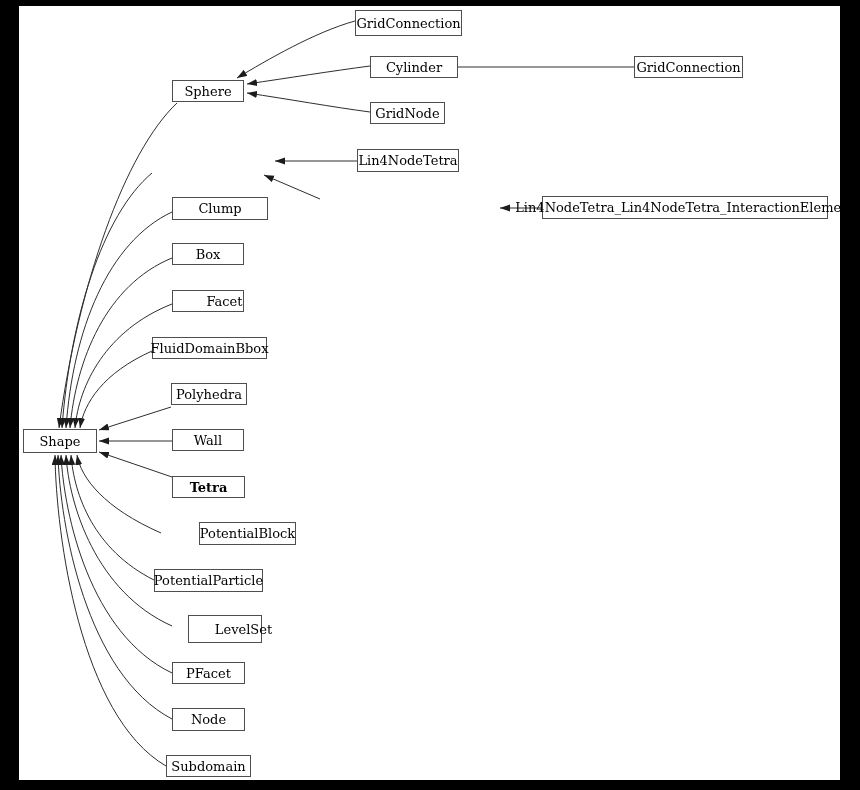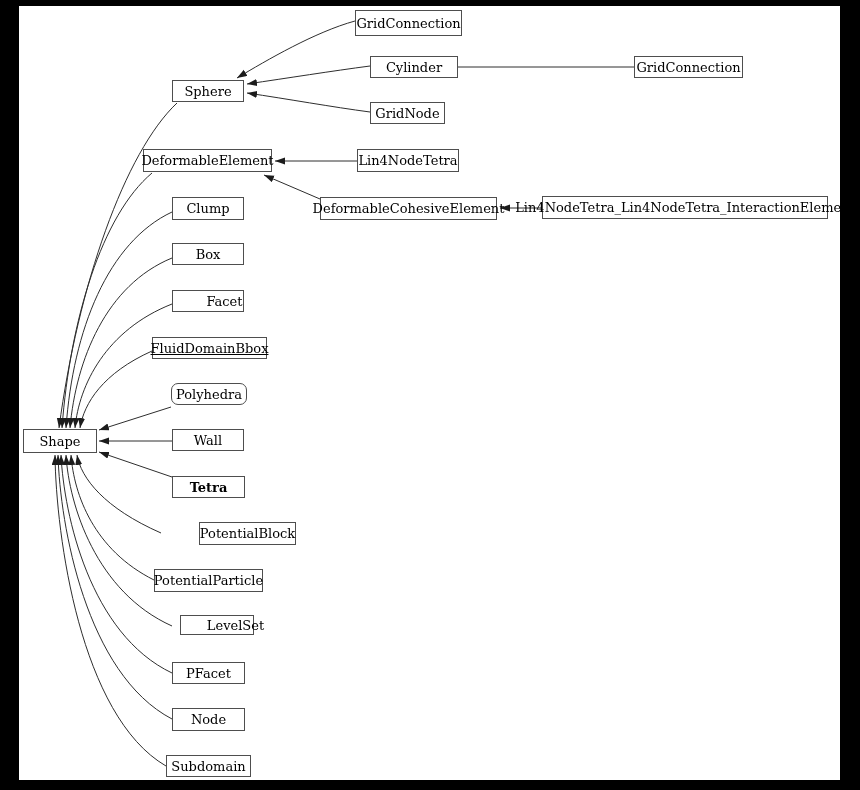--- a/index.html
+++ b/index.html
@@ -76,34 +76,32 @@
     <path class="edge" marker-end="url(#arrow)" d="M 161,533 C 104,508 81,478 77,455"></path>
     <path class="edge" marker-end="url(#arrow)" d="M 154,580 C 94,550 74,495 71,455"></path>
     <path class="edge" marker-end="url(#arrow)" d="M 172,626 C 96,592 69,505 66,455"></path>
     <path class="edge" marker-end="url(#arrow)" d="M 172,673 C 90,634 64,515 61,455"></path>
     <path class="edge" marker-end="url(#arrow)" d="M 172,719 C 86,674 60,525 58,455"></path>
     <path class="edge" marker-end="url(#arrow)" d="M 166,766 C 80,716 56,535 55,455"></path>
   </svg>
 
   <div class="gnode" style="left:23px;  top:429px; width:74px;  height:24px;">Shape</div>
   <div class="gnode" style="left:172px; top:80px;  width:72px;  height:22px;">Sphere</div>
-  <div class="gnode" style="left:143px; top:149px; width:129px; height:23px;">DeformableElement</div>
-  <div class="gnode" style="left:172px; top:197px; width:72px;  height:23px;">Clump</div>
+  <div class="gnode" style="left:172px; top:197px; width:96px;  height:23px;">Clump</div>
   <div class="gnode" style="left:172px; top:243px; width:72px;  height:22px;">Box</div>
   <div class="gnode" style="left:172px; top:290px; width:72px;  height:22px;padding-left:33px;">Facet</div>
-  <div class="gnode" style="left:152px; top:337px; width:115px; height:22px;text-decoration:underline;">FluidDomainBbox</div>
-  <div class="gnode" style="left:171px; top:383px; width:76px;  height:22px;border-radius:7px;">Polyhedra</div>
+  <div class="gnode" style="left:152px; top:337px; width:115px; height:22px;">FluidDomainBbox</div>
+  <div class="gnode" style="left:171px; top:383px; width:76px;  height:22px;">Polyhedra</div>
   <div class="gnode" style="left:172px; top:429px; width:72px;  height:22px;">Wall</div>
   <div class="gnode" style="left:172px; top:476px; width:73px;  height:22px;font-weight:bold;">Tetra</div>
   <div class="gnode" style="left:161px; top:522px; width:97px;  height:23px;margin-left:38px;">PotentialBlock</div>
   <div class="gnode" style="left:154px; top:569px; width:109px; height:23px;text-align:center;">PotentialParticle</div>
-  <div class="gnode" style="left:180px; top:615px; width:74px;  height:20px;padding-left:37px;">LevelSet</div>
+  <div class="gnode" style="left:188px; top:615px; width:74px;  height:28px;padding-left:37px;">LevelSet</div>
   <div class="gnode" style="left:172px; top:662px; width:73px;  height:22px;">PFacet</div>
   <div class="gnode" style="left:172px; top:708px; width:73px;  height:23px;">Node</div>
   <div class="gnode" style="left:166px; top:755px; width:85px;  height:22px;">Subdomain</div>
   <div class="gnode" style="left:355px; top:10px;  width:107px; height:26px;">GridConnection</div>
   <div class="gnode" style="left:370px; top:56px;  width:88px;  height:22px;">Cylinder</div>
   <div class="gnode" style="left:370px; top:102px; width:75px;  height:22px;">GridNode</div>
   <div class="gnode" style="left:357px; top:149px; width:102px; height:23px;">Lin4NodeTetra</div>
-  <div class="gnode" style="left:320px; top:197px; width:177px; height:23px;">DeformableCohesiveElement</div>
   <div class="gnode" style="left:634px; top:56px;  width:109px; height:22px;">GridConnection</div>
   <div class="gnode" style="left:542px; top:196px; width:286px; height:23px;">Lin4NodeTetra_Lin4NodeTetra_InteractionElement</div>
 </div>
 
 </body></html>

